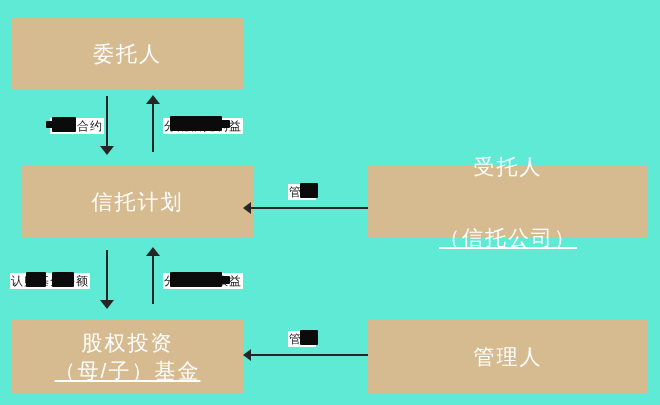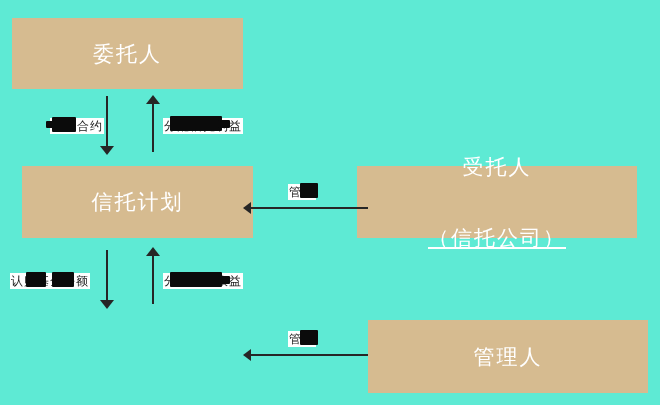--- a/index.html
+++ b/index.html
@@ -94,25 +94,29 @@
 <div id="canvas">
 
   <div class="node" style="left:12px; top:18px; width:231px; height:71px;">
     <span>委托人</span>
   </div>
 
   <div class="node" style="left:22px; top:166px; width:231px; height:72px;">
     <span>信托计划</span>
   </div>
 
-  <div class="node" style="left:357px; top:166px; width:280px; height:72px;gap:44px;">
+  <div class="node" style="left:368px; top:166px; width:280px; height:72px;gap:44px;">
     <span>受托人</span>
     <span class="line2">（信托公司）</span>
   </div>
 
+  <div class="node" style="left:12px; top:320px; width:231px; height:73px;">
+    <span>股权投资</span>
+    <span class="line2">（母/子）基金</span>
+  </div>
 
   <div class="node" style="left:368px; top:320px; width:280px; height:73px;">
     <span>管理人</span>
   </div>
 
   <div class="vline" style="left:106px; top:96px; height:52px;"></div>
   <div class="arrow-down" style="left:100px; top:146px;"></div>
   <div class="edge-label" style="left:50px; top:118px;">信托合约</div>
   <div class="redact" style="left:52px; top:117px; width:24px; height:15px;"></div>
   <div class="redact" style="left:46px; top:121px; width:10px; height:7px;"></div>

